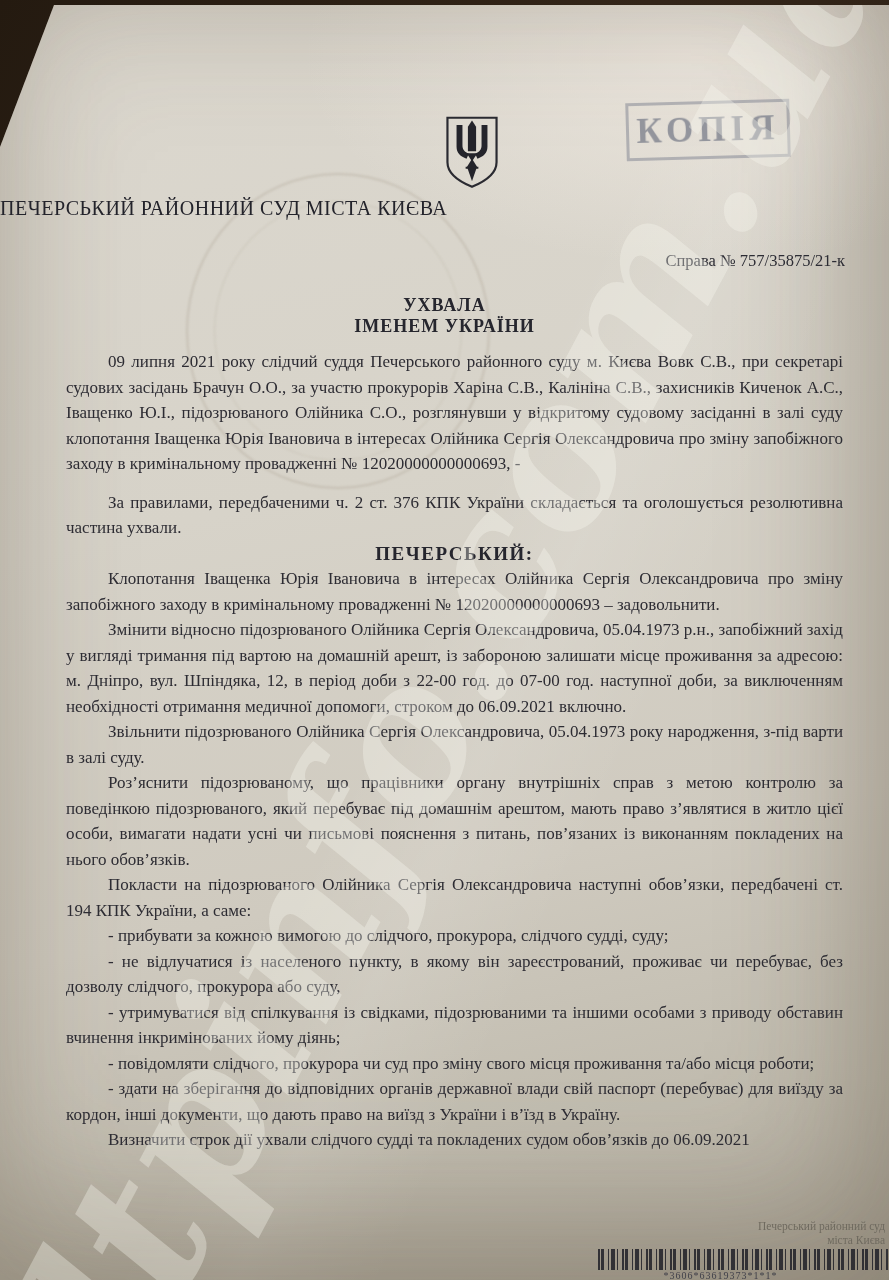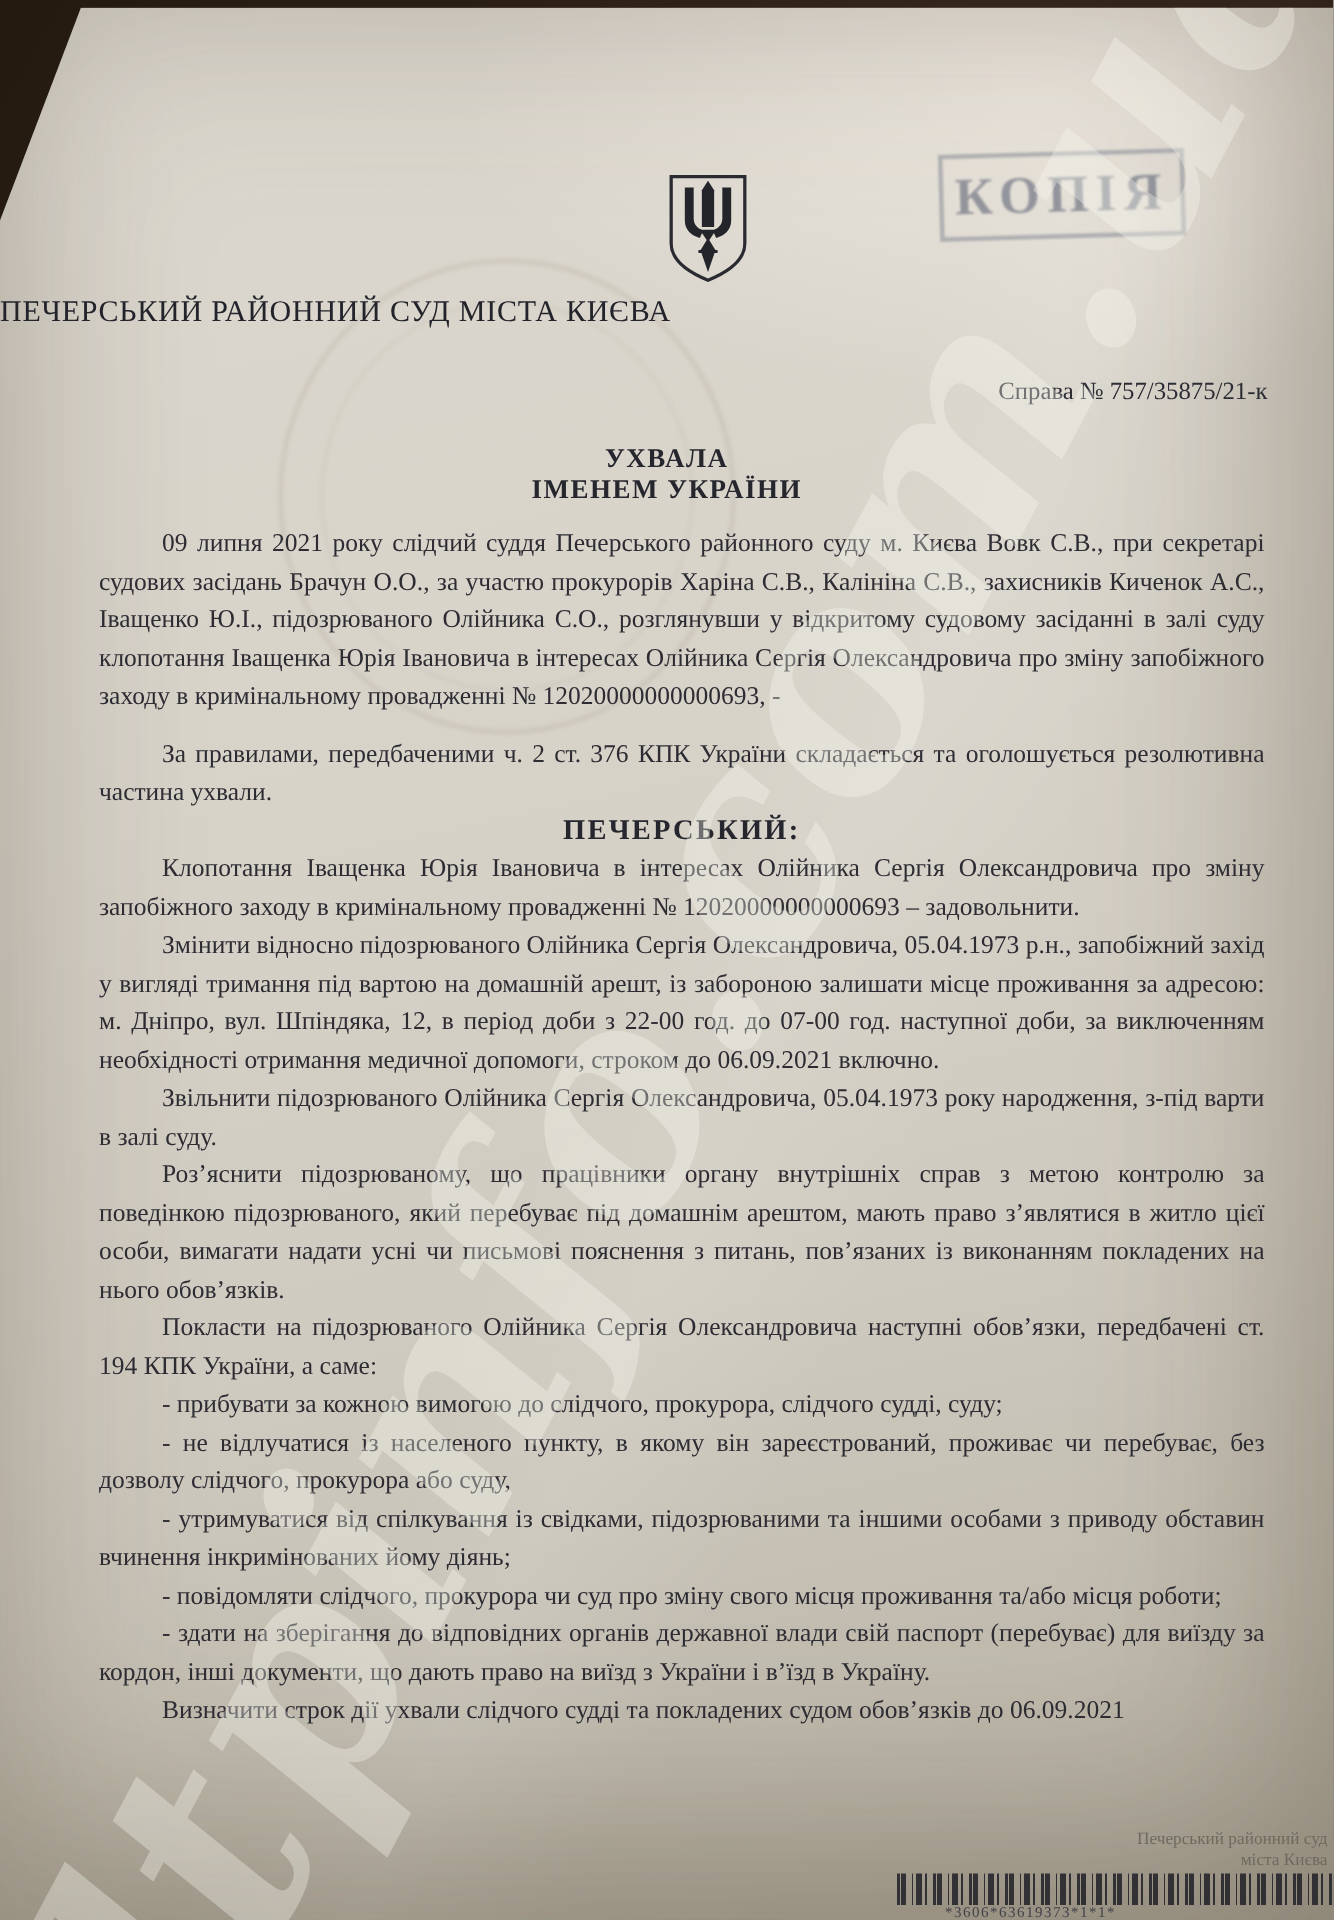--- a/index.html
+++ b/index.html
@@ -76,22 +76,22 @@
   .barcode{
     position:absolute;left:598px;top:1244px;width:291px;height:21px;z-index:2;opacity:0.88;
     background:repeating-linear-gradient(90deg,
       #23232a 0px 2px, transparent 2px 3px,
       #23232a 3px 6px, transparent 6px 10px,
       #23232a 10px 11px, transparent 11px 13px,
       #23232a 13px 17px, transparent 17px 19px,
       #23232a 19px 20px, transparent 20px 24px);
   }
   .barcode-caption{
-    position:absolute;left:630px;top:1265px;width:245px;z-index:2;
-    font-size:10px;letter-spacing:1px;color:#41414a;
+    position:absolute;left:598px;top:1265px;width:245px;z-index:2;
+    text-align:center;font-size:10px;letter-spacing:1px;color:#41414a;
     filter:blur(0.4px);
   }
 </style>
 </head>
 <body>
 
 <div class="paper">
 
   <div class="seal"></div>
 

